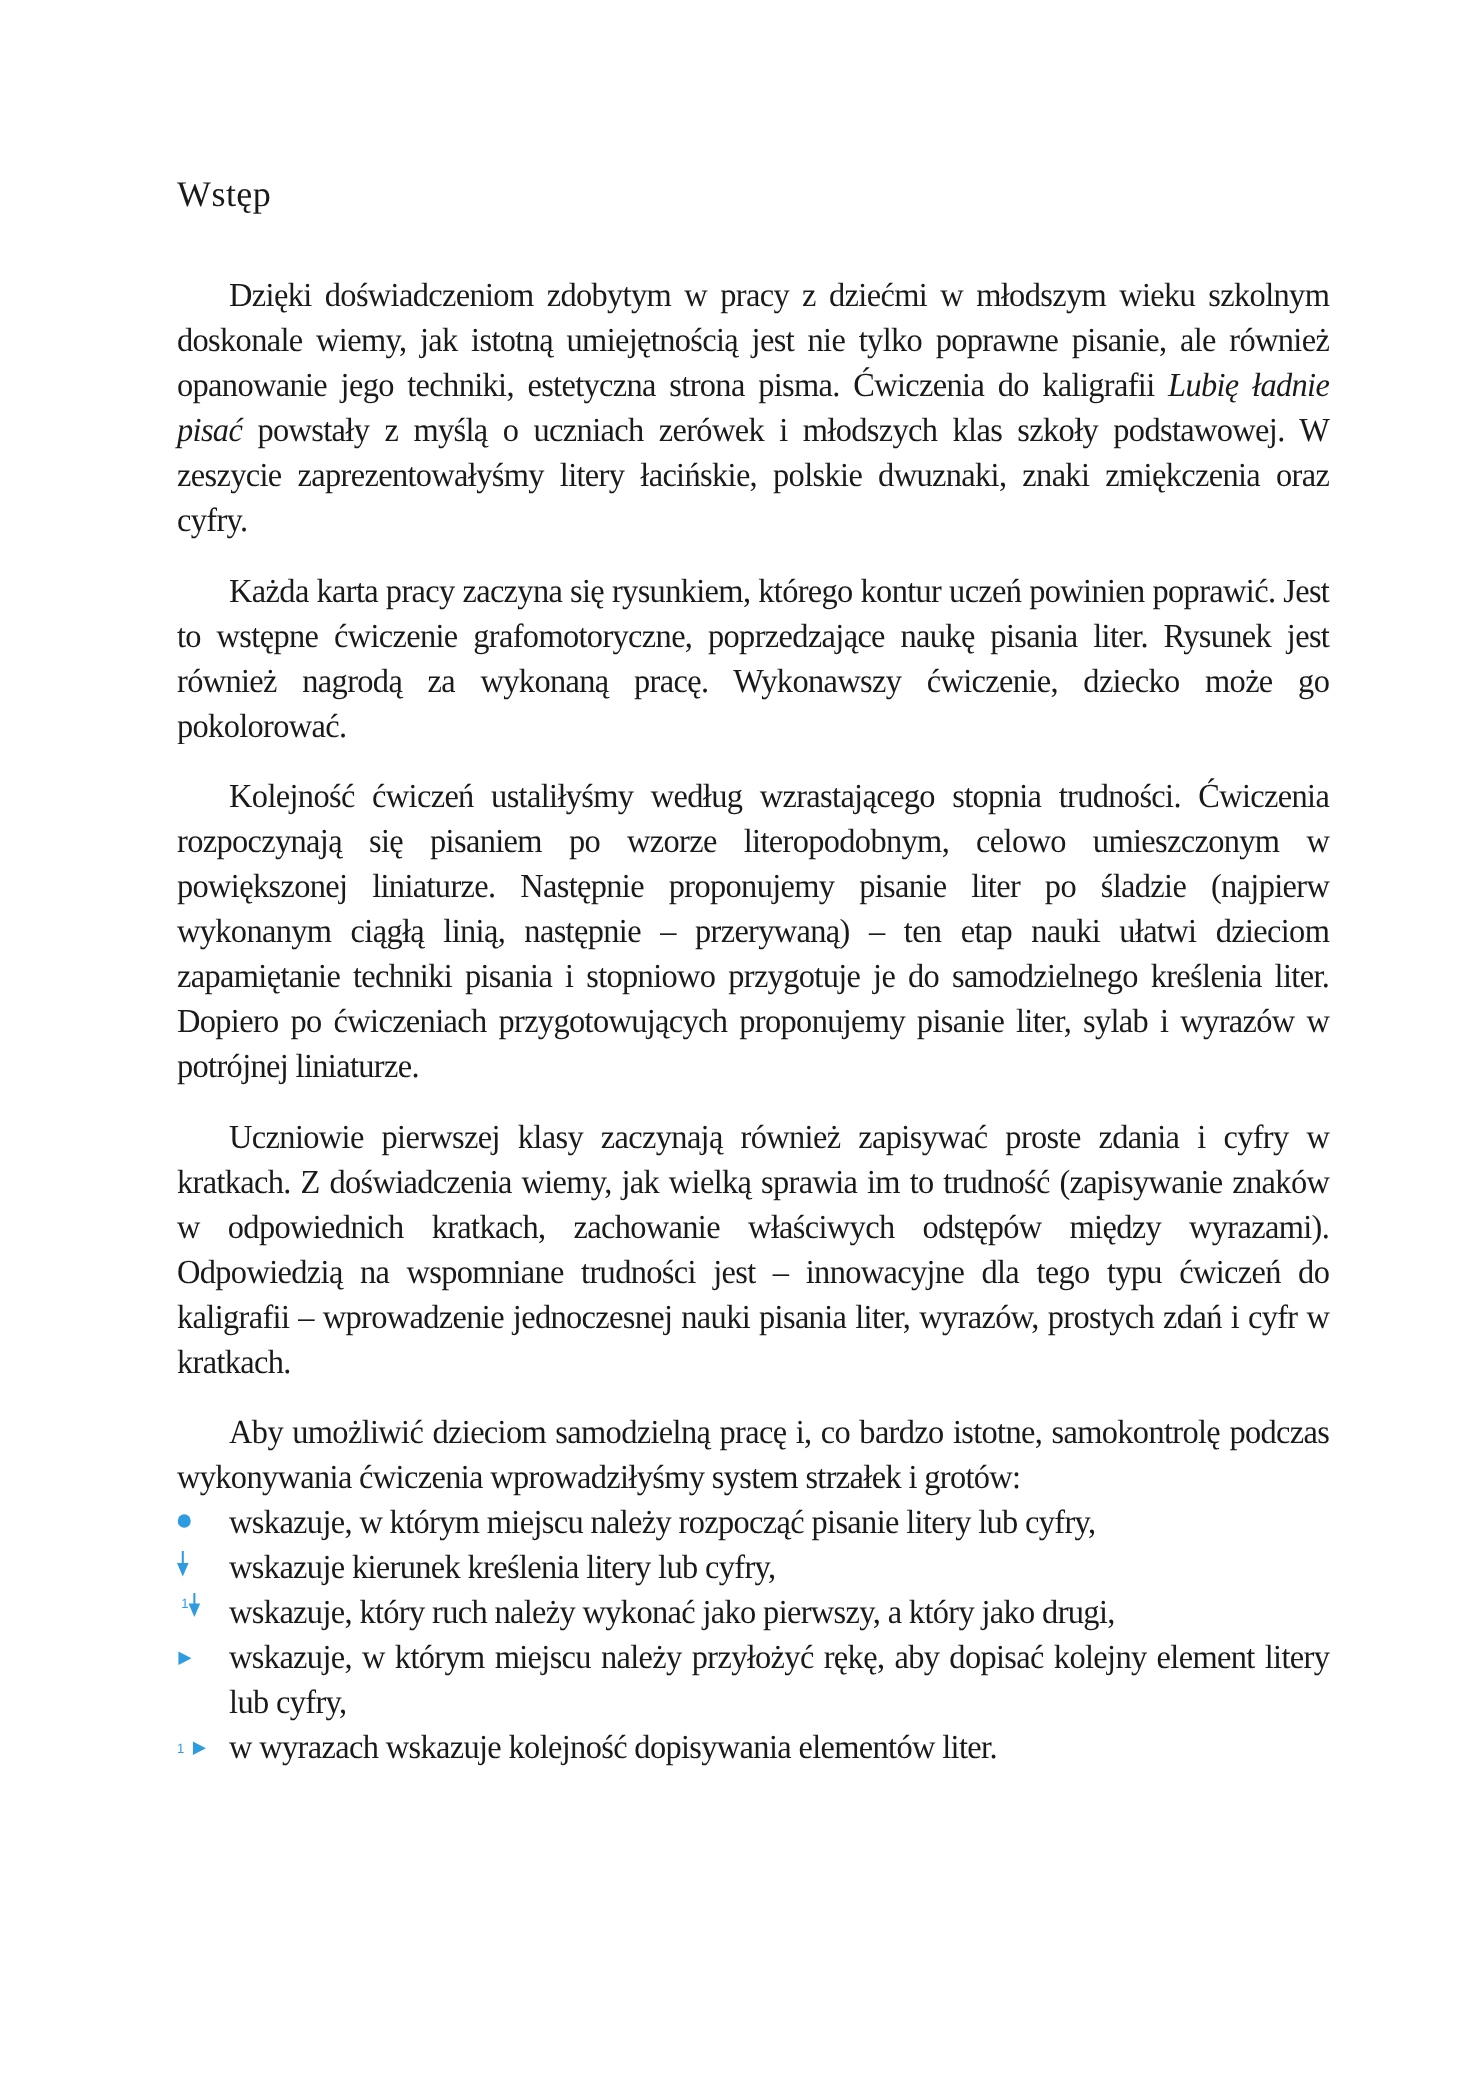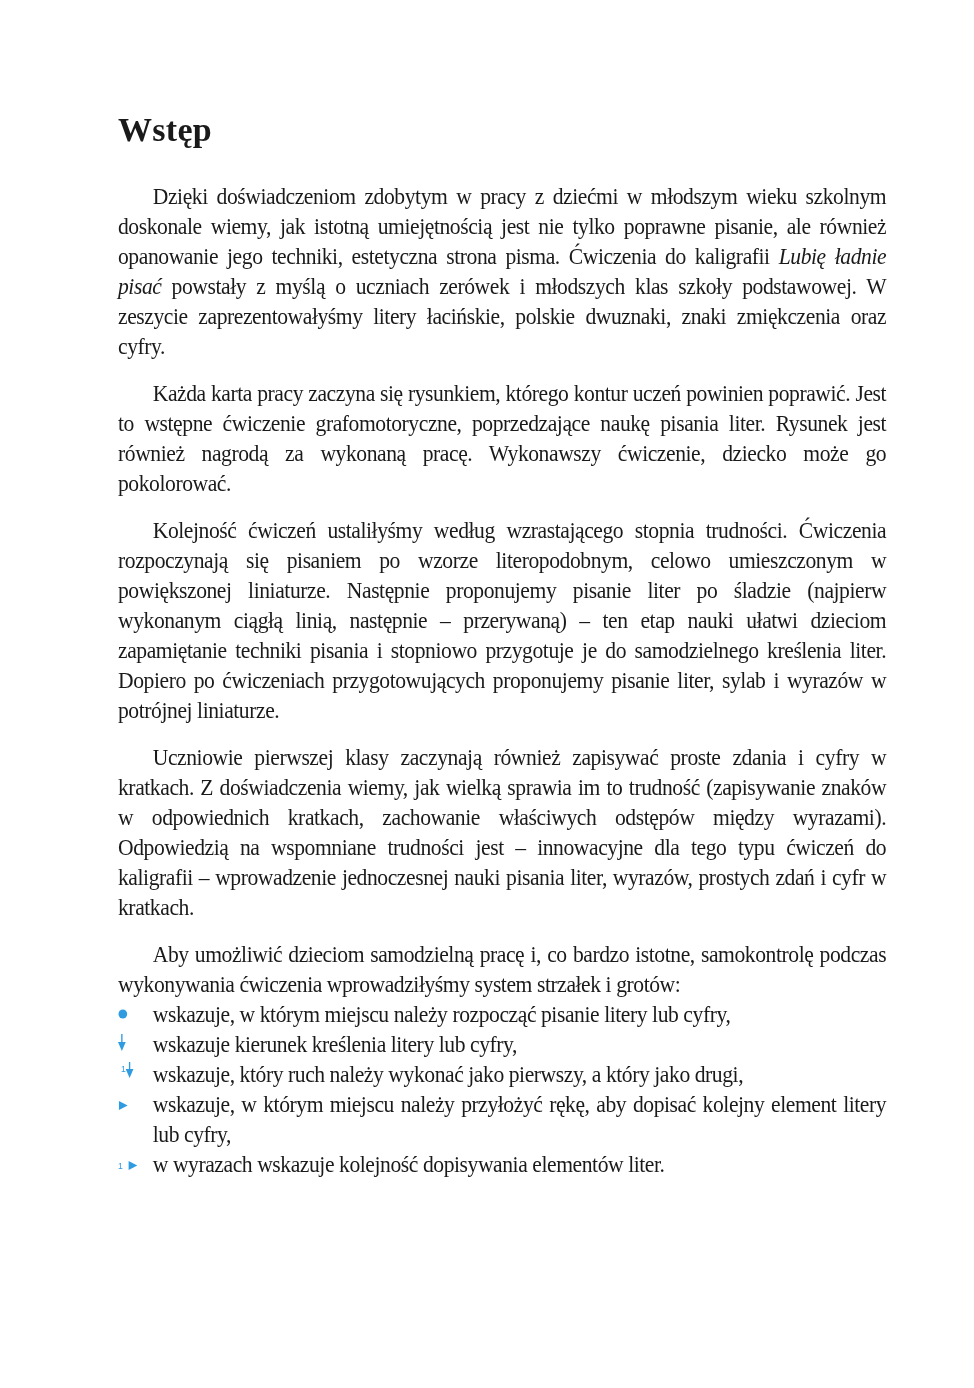--- a/index.html
+++ b/index.html
@@ -15,22 +15,22 @@
     font-family: "Liberation Serif", serif;
     color: #1a1a1a;
   }
   .page {
     position: absolute;
     left: 118px;
     top: 108px;
     width: 768px;
   }
   .title {
-    font-size: 34px;
-    font-weight: bold;
+    font-size: 24px;
+    font-weight: normal;
     margin: 0 0 30px 0;
     line-height: 44px;
     letter-spacing: 0.3px;
   }
   .para {
     font-size: 22.4px;
     line-height: 30px;
     text-align: justify;
     text-indent: 36px;
     margin: 0 0 17px 0;

